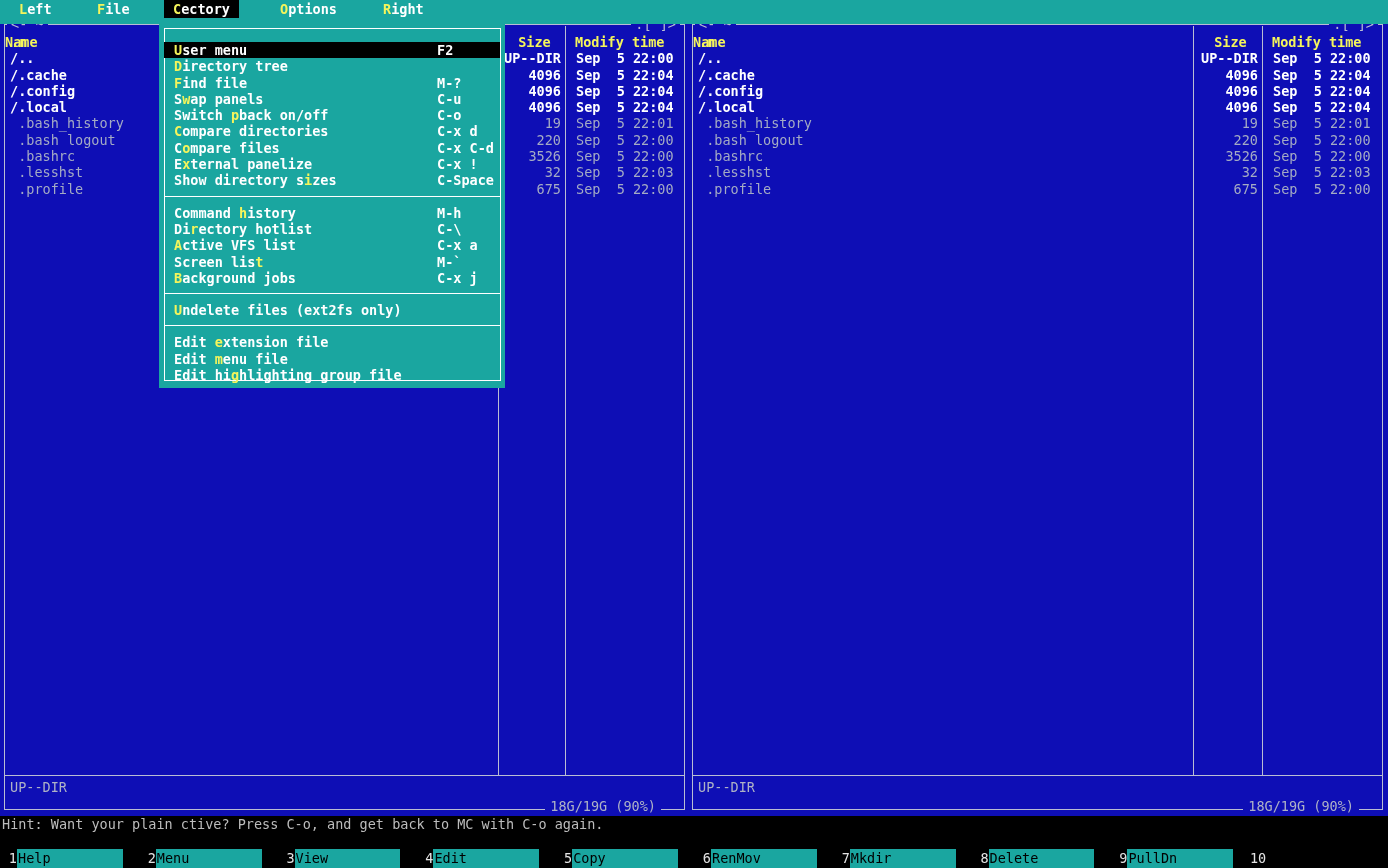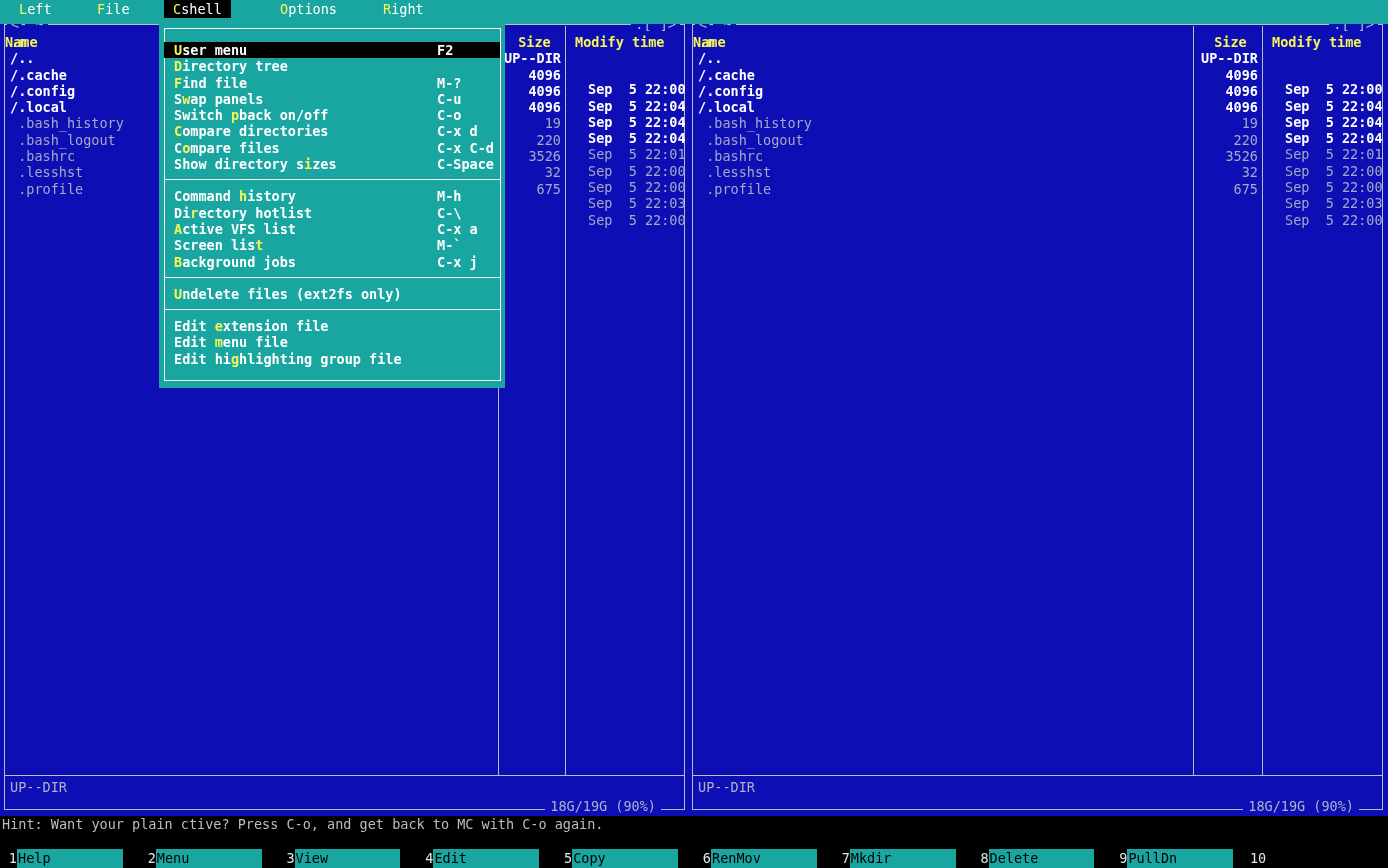--- a/index.html
+++ b/index.html
@@ -1,21 +1,21 @@
 <!DOCTYPE html>
 <html><head>
 <meta charset="utf-8">
 <style>
   html,body { margin:0; padding:0; background:#000; }
   #screen { position:relative; width:1388px; height:868px; background:#000;
     font-family:"DejaVu Sans Mono", monospace; font-size:13.5px; overflow:hidden; }
 
   
   #menubar { position:absolute; top:0; left:0; width:1388px; height:24px;
-    background:var(--cyan); line-height:18px; font-weight:normal; color:#fff; z-index:4; }
+    background:var(--cyan); line-height:18px; font-weight:bold; color:#fff; z-index:4; }
   .mb-item { position:absolute; top:0; height:18px; white-space:pre; cursor:default; }
   .mb-0{left:19px} .mb-1{left:97px} .mb-2{left:164px} .mb-3{left:280px} .mb-4{left:383px}
   .mb-item.selected { background:#000; padding:0 9px; }
   .hk { color:var(--yellow); }
 
   
   #desktop { position:absolute; top:18px; left:0; width:1388px; height:798px; background:var(--blue); }
   .panel { position:absolute; top:4px; height:790px; }
   #panel-left  { left:2px;   width:685px; }
   #panel-right { left:690px; width:695px; }
@@ -31,21 +31,21 @@
   .h-size { position:absolute; text-align:center; }
   #panel-left  .h-size { left:496px; width:67px; } #panel-right .h-size { left:503px; width:69px; }
   .h-time { position:absolute; }
   #panel-left  .h-time { left:570px; } #panel-right .h-time { left:579px; }
   .p-rows { position:absolute; top:28.3px; left:3px; right:3px; }
   .row { display:grid; height:16.3px; line-height:16.3px; white-space:pre; cursor:default; }
   #panel-left  .row { grid-template-columns:493px 67px 1fr; }
   #panel-right .row { grid-template-columns:500px 69px 1fr; }
   .fname { padding-left:5px; overflow:hidden; }
   .fsize { text-align:right; padding-right:4px; }
-  .ftime { padding-left:23px;margin-top:31px; }
+  .ftime { padding-left:11px; }
   .row.dir  { color:#fff; font-weight:bold; }
   .row.file { color:var(--grayfile); }
   .vsep { position:absolute; top:4px; width:1px; height:749px; background:var(--line); }
   #panel-left  .v1{left:496px} #panel-left  .v2{left:563px}
   #panel-right .v1{left:503px} #panel-right .v2{left:572px}
   .p-hsep { position:absolute; left:3px; right:3px; top:753px; height:1px; background:var(--line); }
   .p-mini { position:absolute; left:8px; top:757px; height:16px; line-height:16px; color:var(--dim); }
   .p-free { position:absolute; right:26px; top:776px; height:16px; line-height:16px;
     background:var(--blue); color:var(--dim); padding:0 5px; white-space:pre; }
 
@@ -74,21 +74,21 @@
     margin-right:16px; padding-left:1px; white-space:pre; }
   .kb-cell.last .kb-label { margin-right:0; }
 </style>
 </head>
 <body>
 
 <div id="screen" style="--cyan: #1aa6a0; --blue: #0e0eb5; --yellow: #f5f55b; --line: #b9bdd3; --grayfile: #a4abc4; --dim: #aeb2c6; --term: #bcbcbc;">
   <div id="menubar">
       <span class="mb-item mb-0"><span></span><span class="hk">L</span><span>eft</span></span>
       <span class="mb-item mb-1"><span></span><span class="hk">F</span><span>ile</span></span>
-      <span class="mb-item mb-2 selected"><span></span><span class="hk">C</span><span>shell</span></span>
+      <span class="mb-item mb-2 selected"><span></span><span class="hk">C</span><span>ectory</span></span>
       <span class="mb-item mb-3"><span></span><span class="hk">O</span><span>ptions</span></span>
       <span class="mb-item mb-4"><span></span><span class="hk">R</span><span>ight</span></span>
     </div>
 
   <div id="desktop">
     <div class="panel" id="panel-left">
         <div class="p-frame">
           <span class="p-toplabel p-path">&lt;- ~</span>
           <span class="p-toplabel p-corner">.[^]&gt;</span>
         </div>
@@ -138,20 +138,21 @@
   <div id="dropdown">
     <div class="dd-frame"></div>
     <div class="dd-items">
         <div class="menu-item selected"><span></span><span class="hk">U</span><span>ser menu</span><span class="sc">F2</span></div>
         <div class="menu-item"><span></span><span class="hk">D</span><span>irectory tree</span></div>
         <div class="menu-item"><span></span><span class="hk">F</span><span>ind file</span><span class="sc">M-?</span></div>
         <div class="menu-item"><span>S</span><span class="hk">w</span><span>ap panels</span><span class="sc">C-u</span></div>
         <div class="menu-item"><span>Switch </span><span class="hk">p</span><span>back on/off</span><span class="sc">C-o</span></div>
         <div class="menu-item"><span></span><span class="hk">C</span><span>ompare directories</span><span class="sc">C-x d</span></div>
         <div class="menu-item"><span>C</span><span class="hk">o</span><span>mpare files</span><span class="sc">C-x C-d</span></div>
+        <div class="menu-item"><span>E</span><span class="hk">x</span><span>ternal panelize</span><span class="sc">C-x !</span></div>
         <div class="menu-item"><span>Show directory s</span><span class="hk">i</span><span>zes</span><span class="sc">C-Space</span></div>
         <div class="dd-sep"></div>
         <div class="menu-item"><span>Command </span><span class="hk">h</span><span>istory</span><span class="sc">M-h</span></div>
         <div class="menu-item"><span>Di</span><span class="hk">r</span><span>ectory hotlist</span><span class="sc">C-\</span></div>
         <div class="menu-item"><span></span><span class="hk">A</span><span>ctive VFS list</span><span class="sc">C-x a</span></div>
         <div class="menu-item"><span>Screen lis</span><span class="hk">t</span><span></span><span class="sc">M-`</span></div>
         <div class="menu-item"><span></span><span class="hk">B</span><span>ackground jobs</span><span class="sc">C-x j</span></div>
         <div class="dd-sep"></div>
         <div class="menu-item"><span></span><span class="hk">U</span><span>ndelete files (ext2fs only)</span></div>
         <div class="dd-sep"></div>

